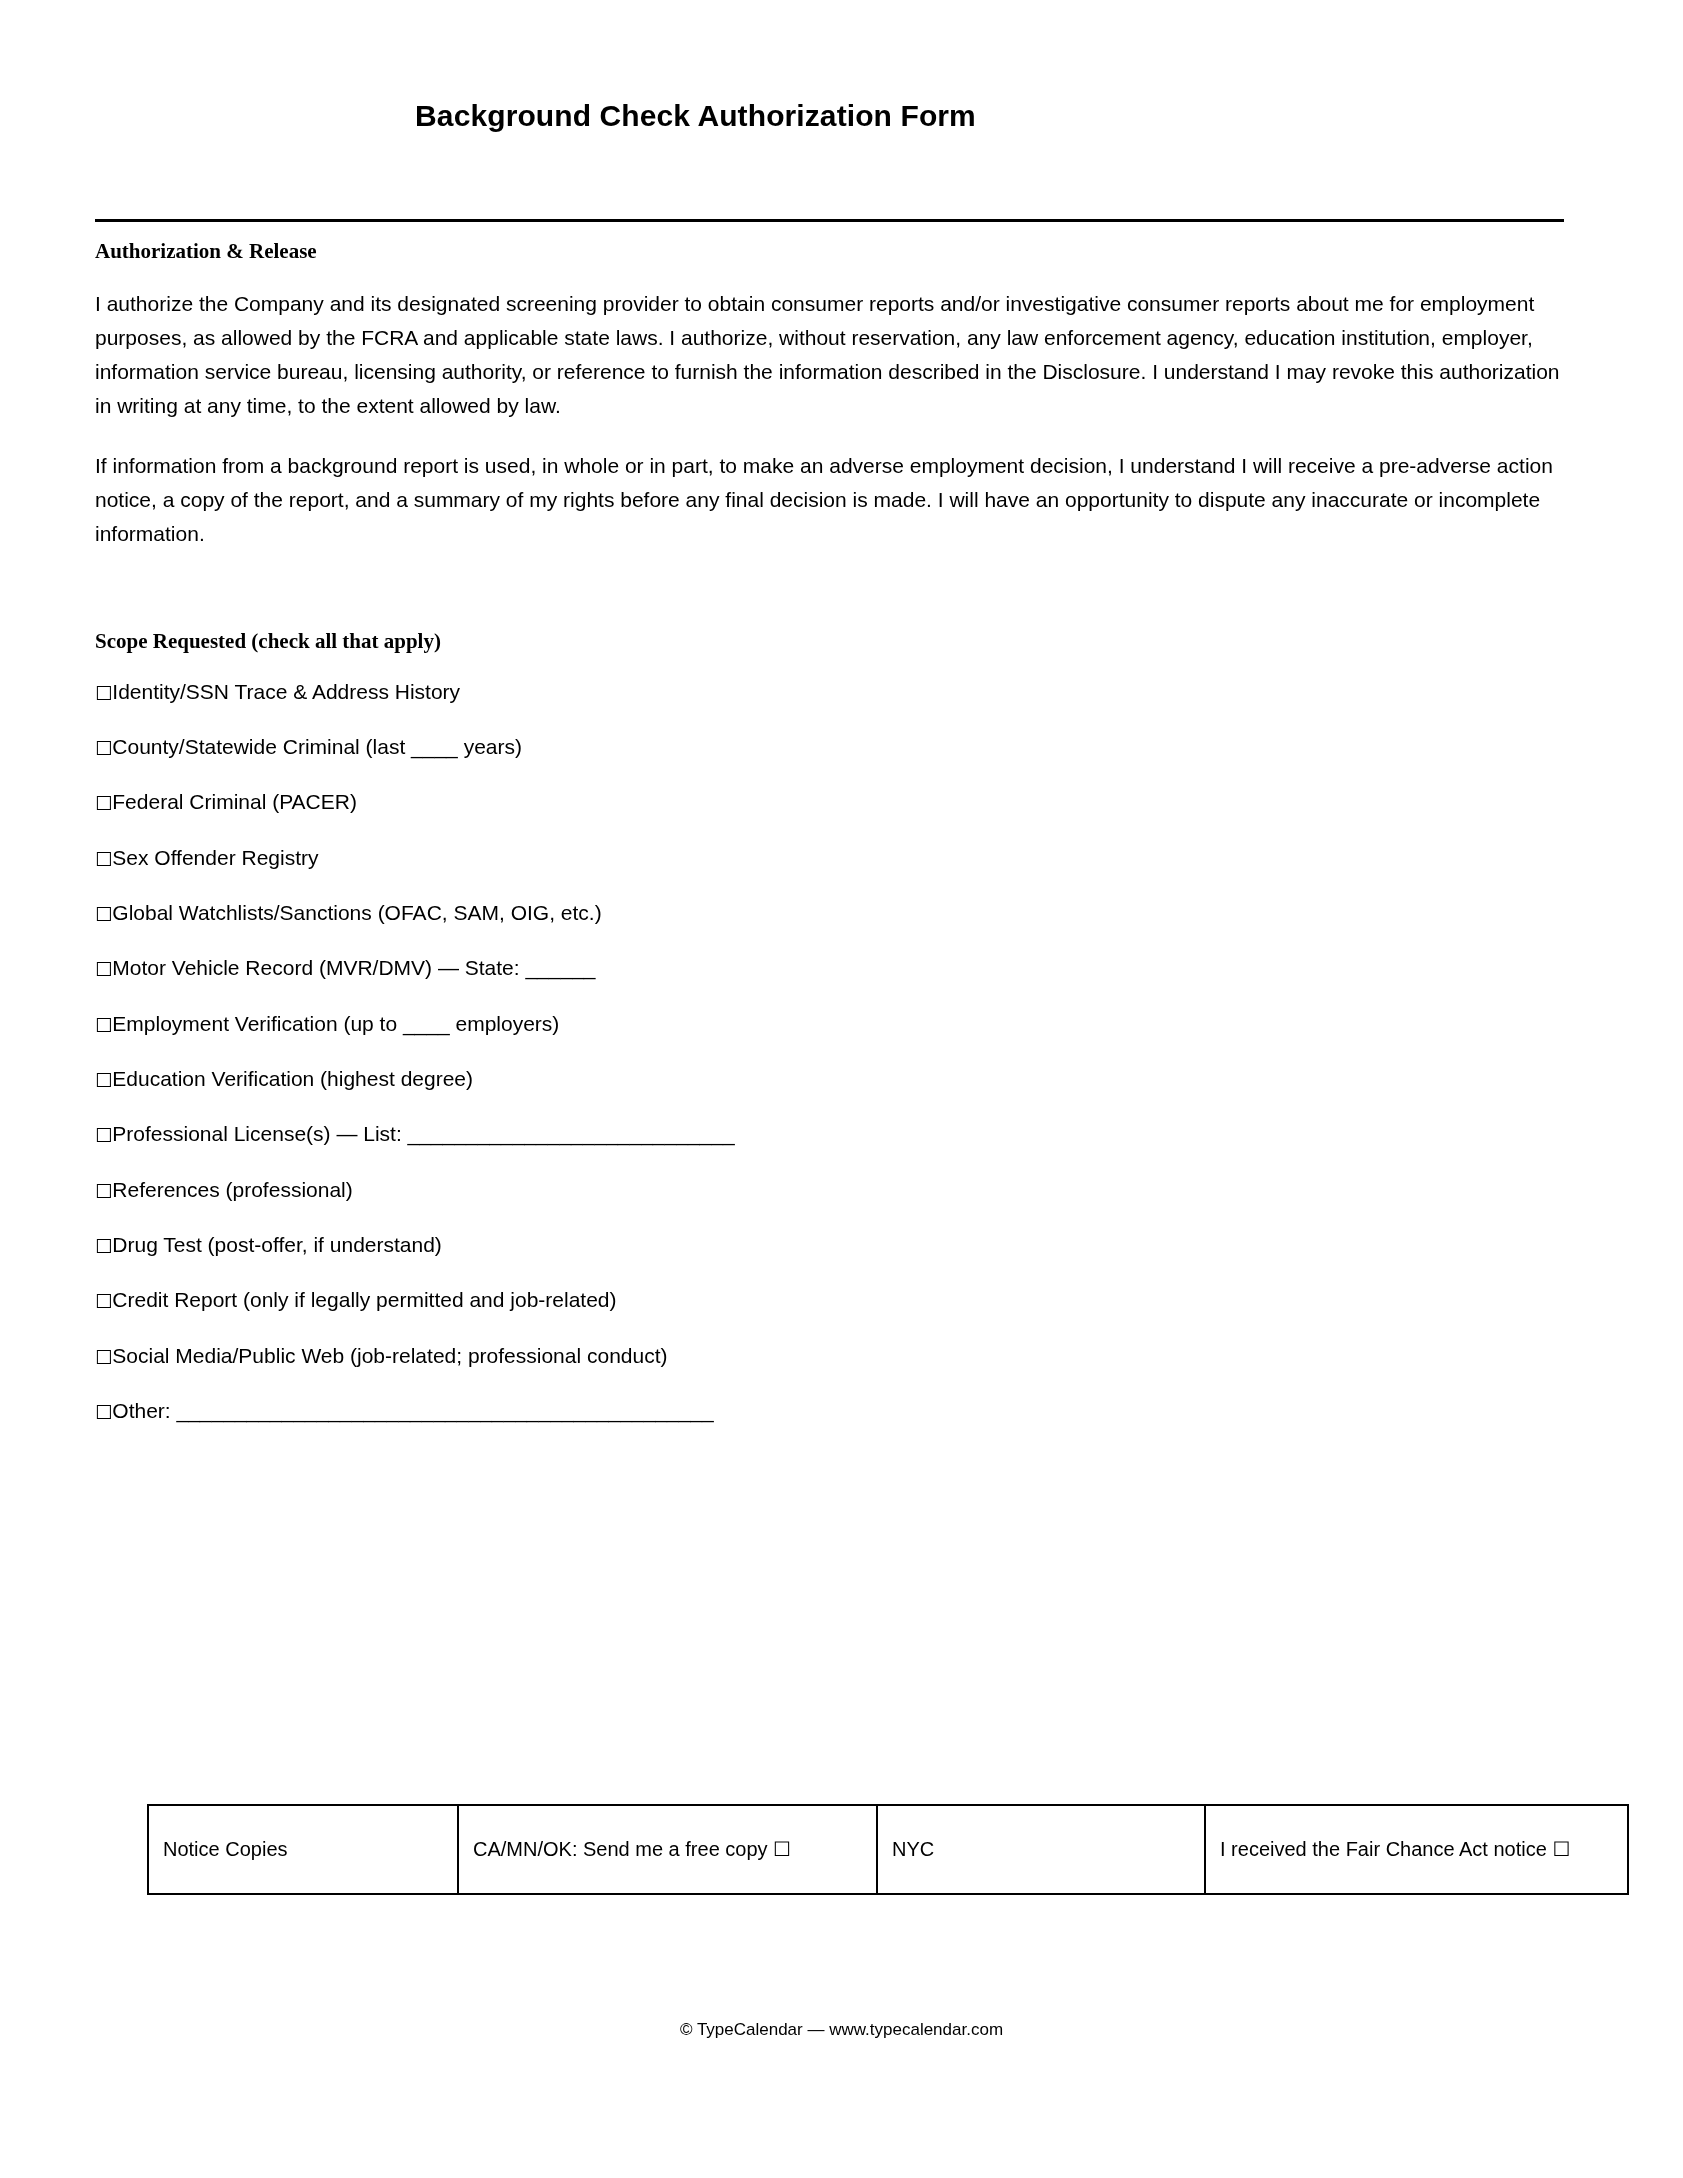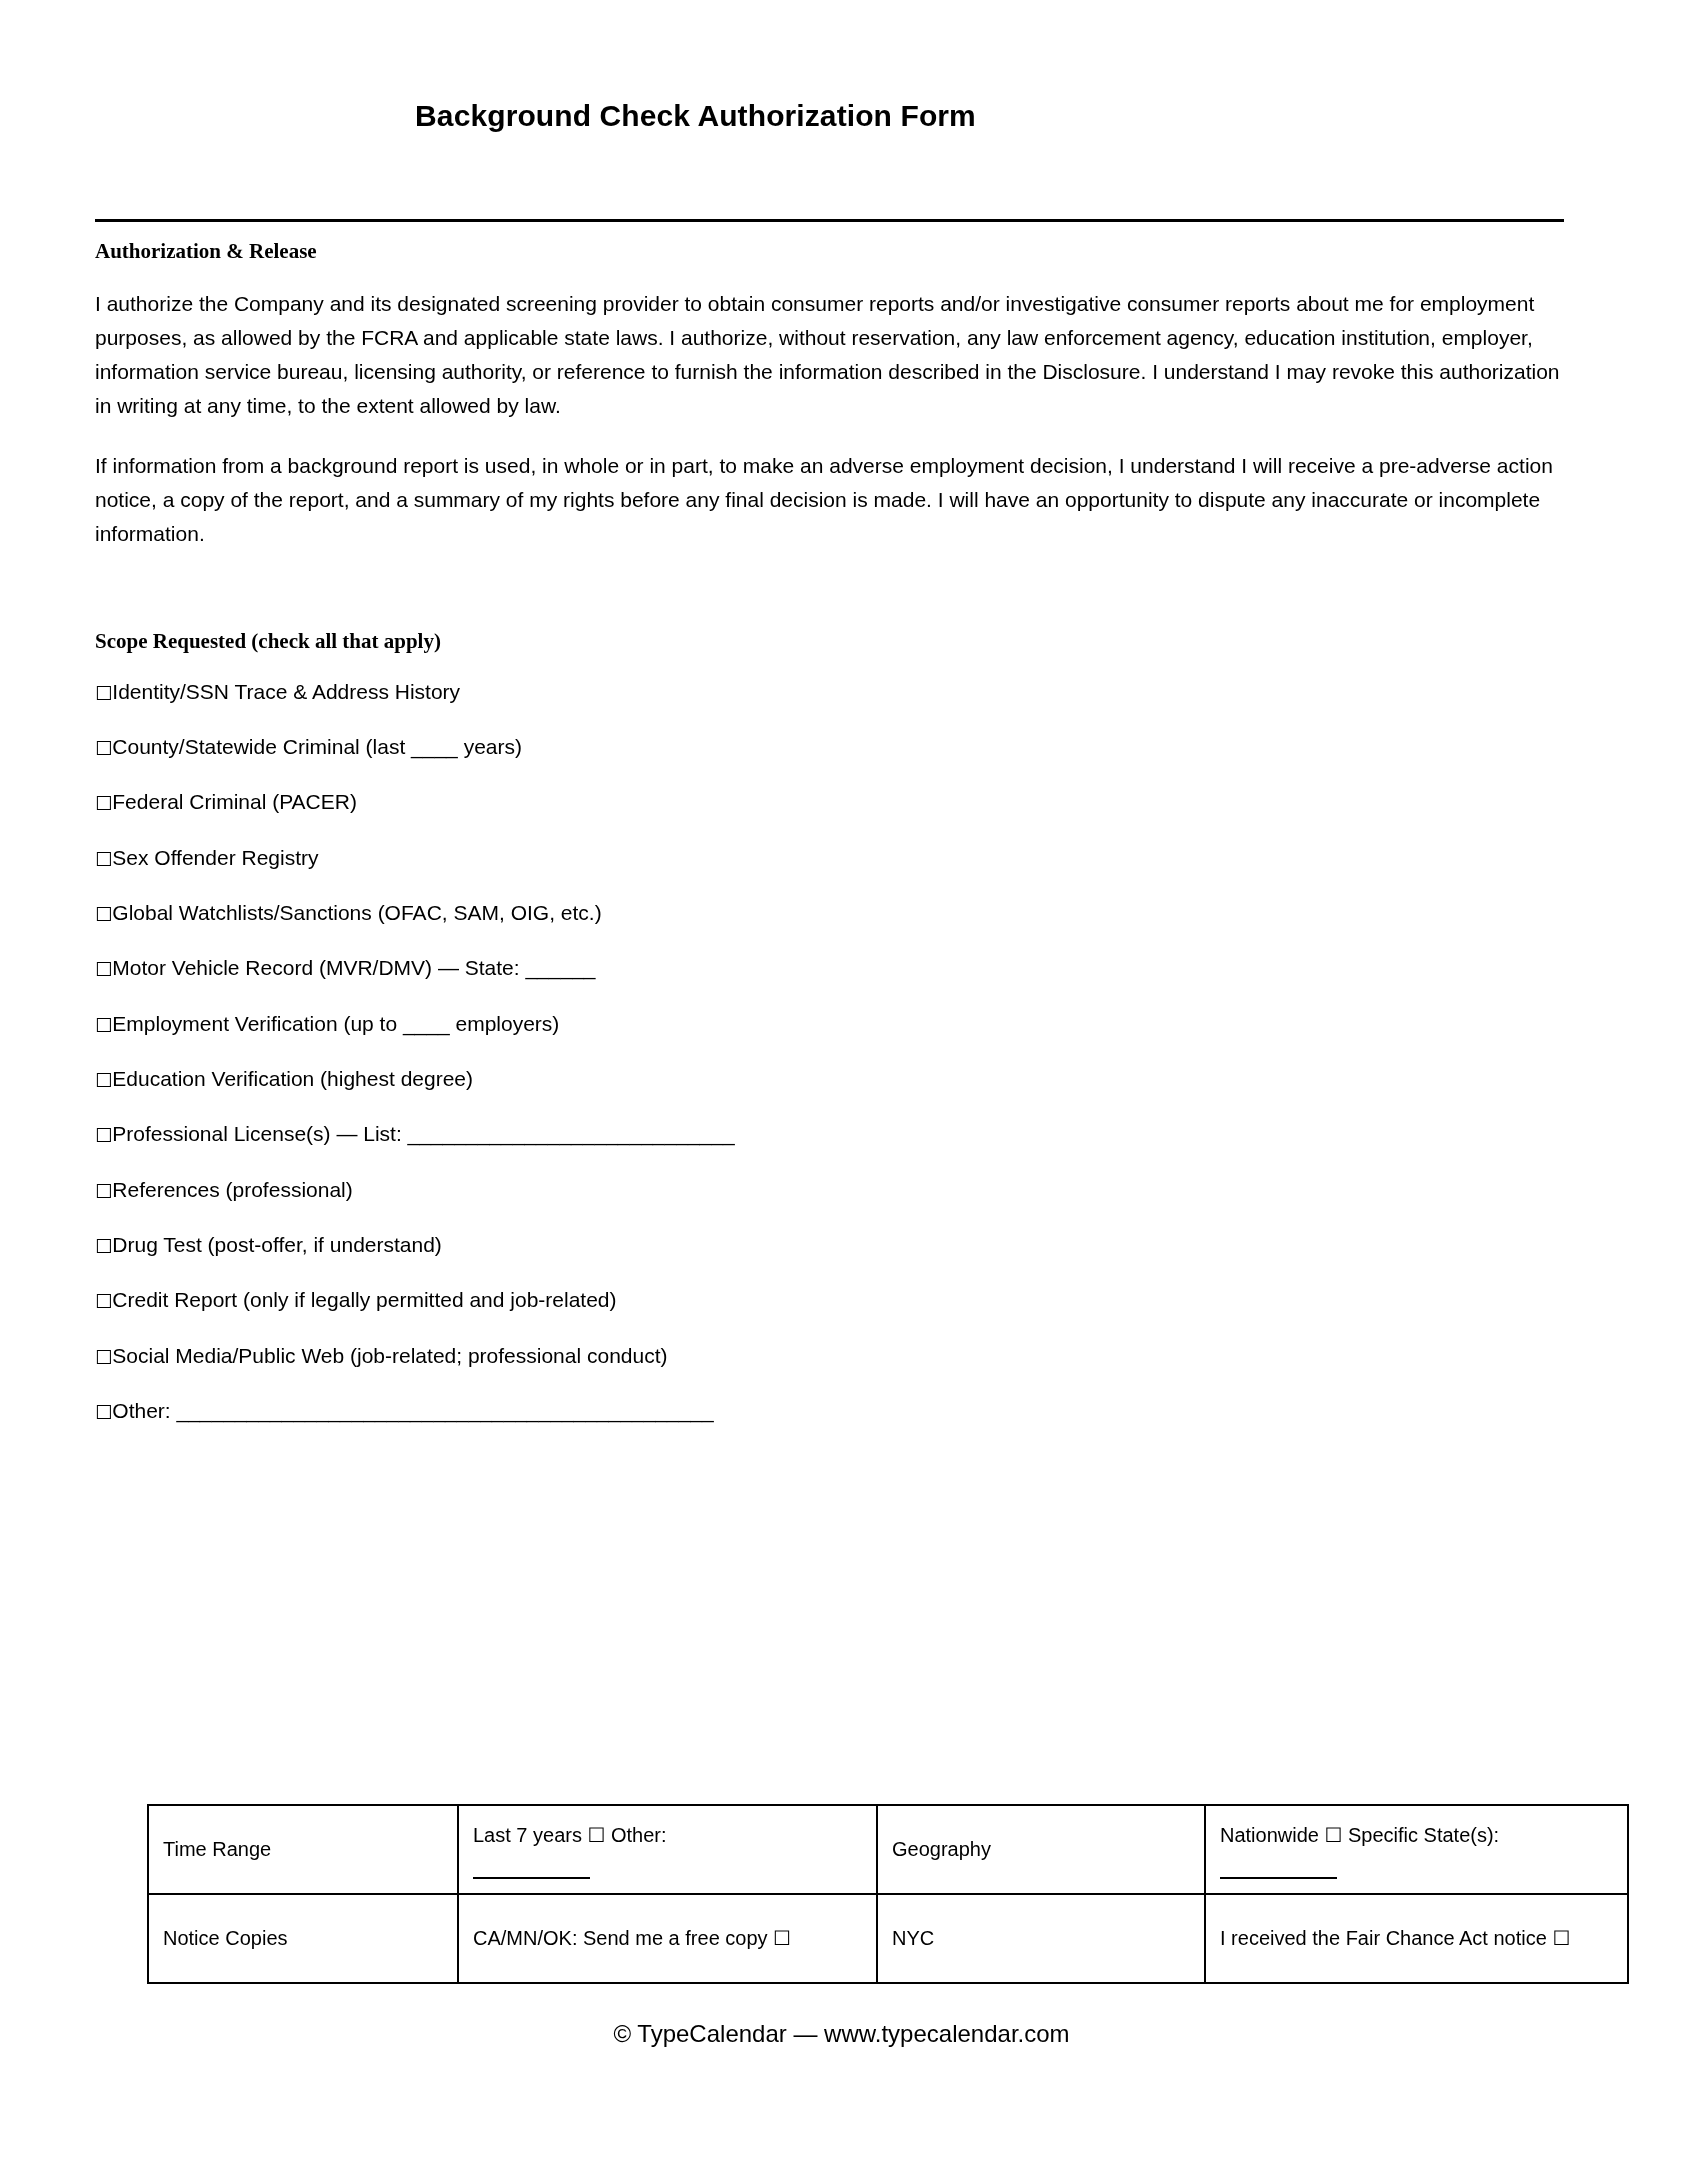--- a/index.html
+++ b/index.html
@@ -121,21 +121,21 @@
     margin-top: 6px;
   }
 
   
   .footer {
     position: absolute;
     top: 2020px;
     left: 0;
     width: 1683px;
     text-align: center;
-    font-size: 24px;
+    font-size: 17px;
   }
 </style>
 </head>
 <body>
 
 <div class="page">
 
   <div class="doc-title">Background Check Authorization Form</div>
 
   <div class="title-rule"></div>
@@ -166,34 +166,20 @@
       <li><span class="cbx">☐</span><span>Drug Test (post-offer, if understand)</span></li>
       <li><span class="cbx">☐</span><span>Credit Report (only if legally permitted and job-related)</span></li>
       <li><span class="cbx">☐</span><span>Social Media/Public Web (job-related; professional conduct)</span></li>
       <li><span class="cbx">☐</span><span>Other: ______________________________________________</span></li>
     </ul>
 
   </div>
 
   <table class="form-table">
     <tbody>
-      <tr class="r1">
-        <td class="c1">Time Range</td>
-        <td class="c2 cell-top">
-          <span>Last 7 years ☐ Other:</span>
-          <br>
-          <span class="ul-blank"></span>
-        </td>
-        <td class="c3">Geography</td>
-        <td class="c4 cell-top">
-          <span>Nationwide ☐ Specific State(s):</span>
-          <br>
-          <span class="ul-blank"></span>
-        </td>
-      </tr>
       <tr class="r2">
         <td class="c1">Notice Copies</td>
         <td class="c2">CA/MN/OK: Send me a free copy ☐</td>
         <td class="c3">NYC</td>
         <td class="c4">I received the Fair Chance Act notice ☐</td>
       </tr>
     </tbody>
   </table>
 
   <div class="footer">© TypeCalendar — www.typecalendar.com</div>

